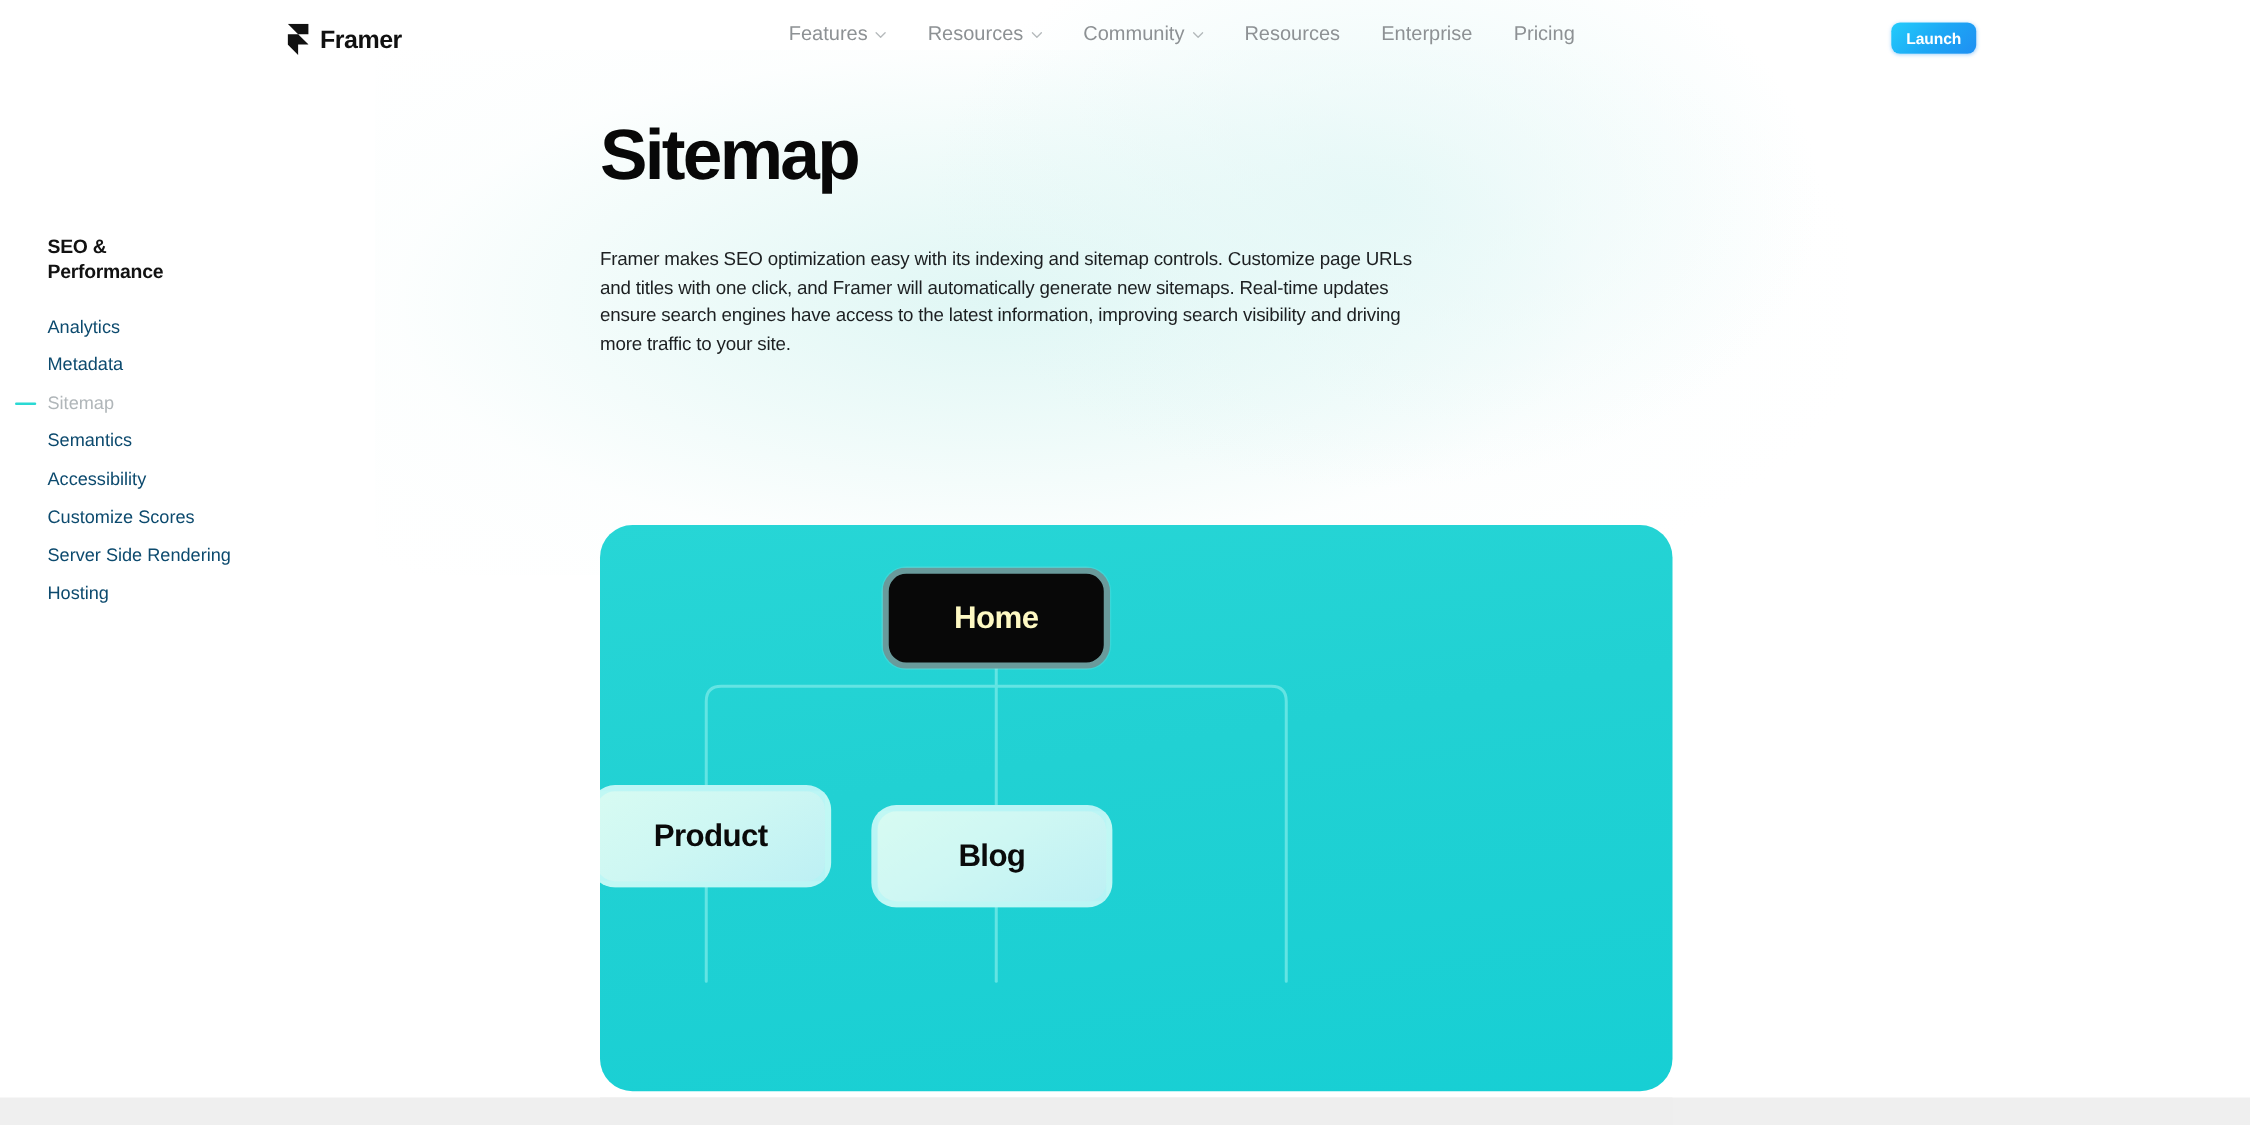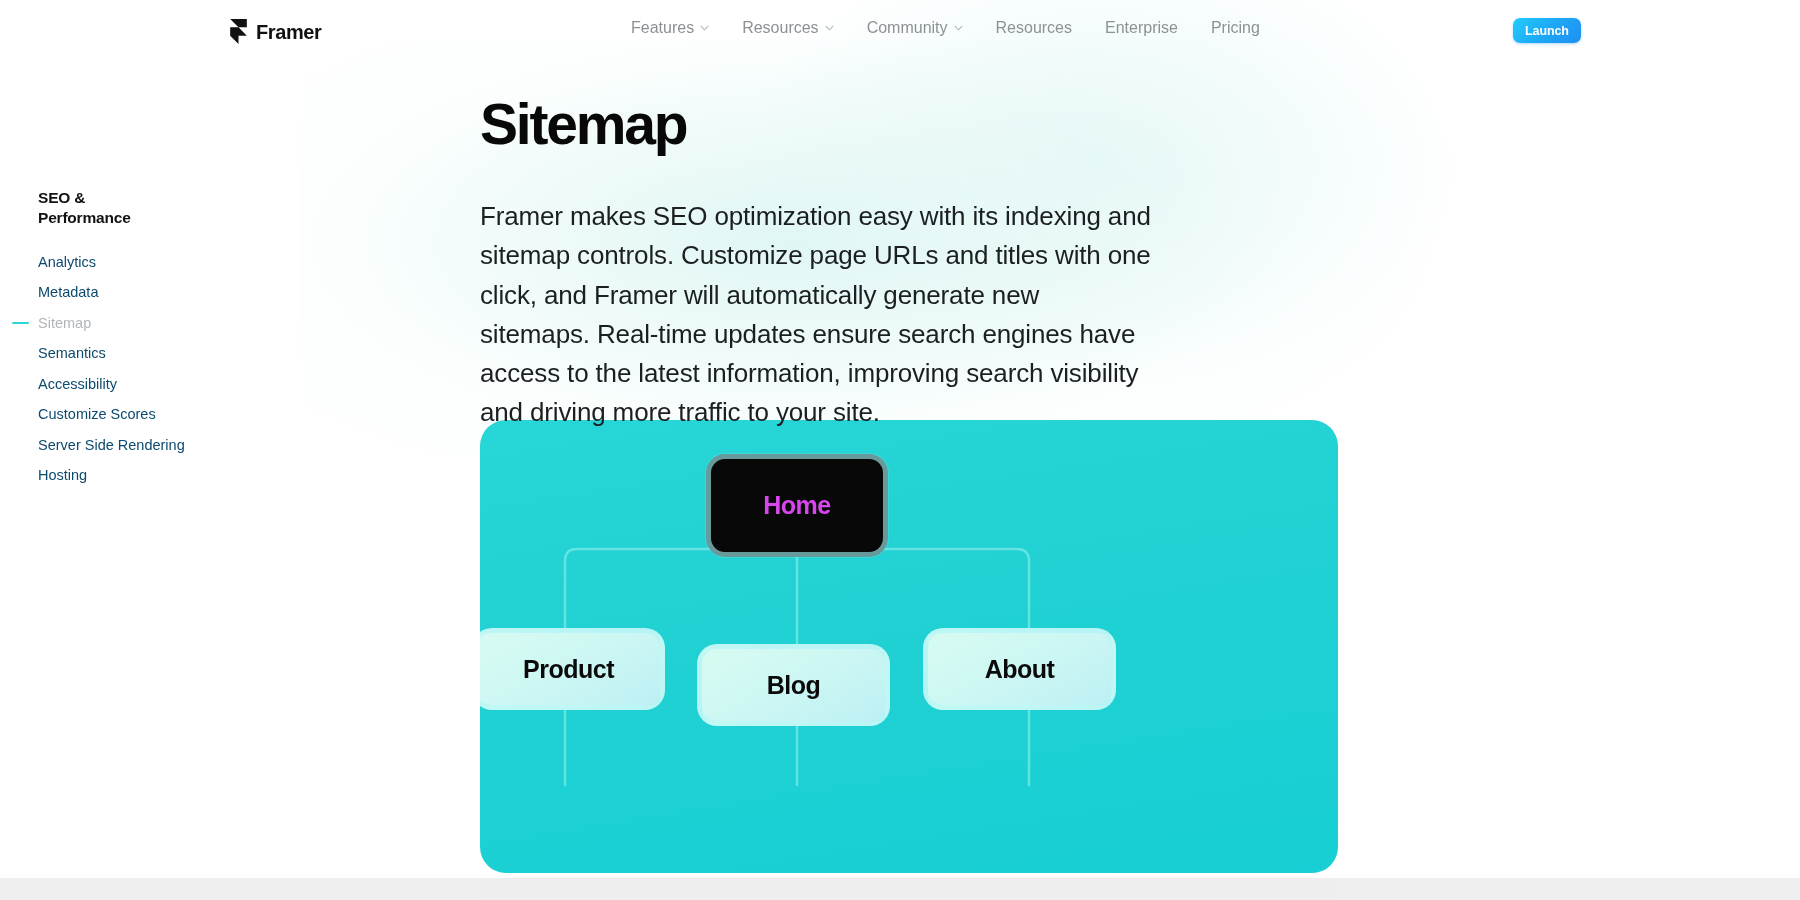--- a/index.html
+++ b/index.html
@@ -170,21 +170,21 @@
     font-size: 57px;
     font-weight: 800;
     letter-spacing: -2.2px;
     line-height: 1;
     color: #080808;
   }
 
   .page-body {
     margin-top: 44px;
     width: 676px;
-    font-size: 26px;
+    font-size: 15px;
     line-height: 1.51;
     color: #1c1f21;
     letter-spacing: -0.15px;
   }
 
   
   .sitemap-card {
     position: absolute;
     left: 480px;
     top: 420px;
@@ -206,24 +206,24 @@
     justify-content: center;
     border-radius: 19px;
     cursor: pointer;
     z-index: 3;
   }
 
   .node-home {
     left: 226px;
     top: 0px;
     width: 182px;
-    height: 103px;
+    height: 81px;
     background: #080808;
     border: 5px solid rgba(165,243,245,0.62);
-    color: #d946ef;
+    color: #fef9c3;
     font-size: 25px;
     font-weight: 700;
     letter-spacing: -0.5px;
     box-shadow: 0 0 0 1px rgba(255,255,255,0.10);
     align-items: center;
   }
 
   .node-child {
     top: 0px;
     width: 193px;
@@ -366,23 +366,20 @@
       <span>Home</span>
     </div>
 
     <div class="children-row">
       <div class="node node-child node-product" style="top: 208px;">
         <span>Product</span>
       </div>
       <div class="node node-child node-blog" style="top: 224px;">
         <span>Blog</span>
       </div>
-      <div class="node node-child node-about" style="top: 208px;">
-        <span>About</span>
-      </div>
     </div>
 
   </div>
 </section>
 
 <div class="page-strip">
   <div class="page-strip-inner"></div>
 </div>
 
 </body></html>

